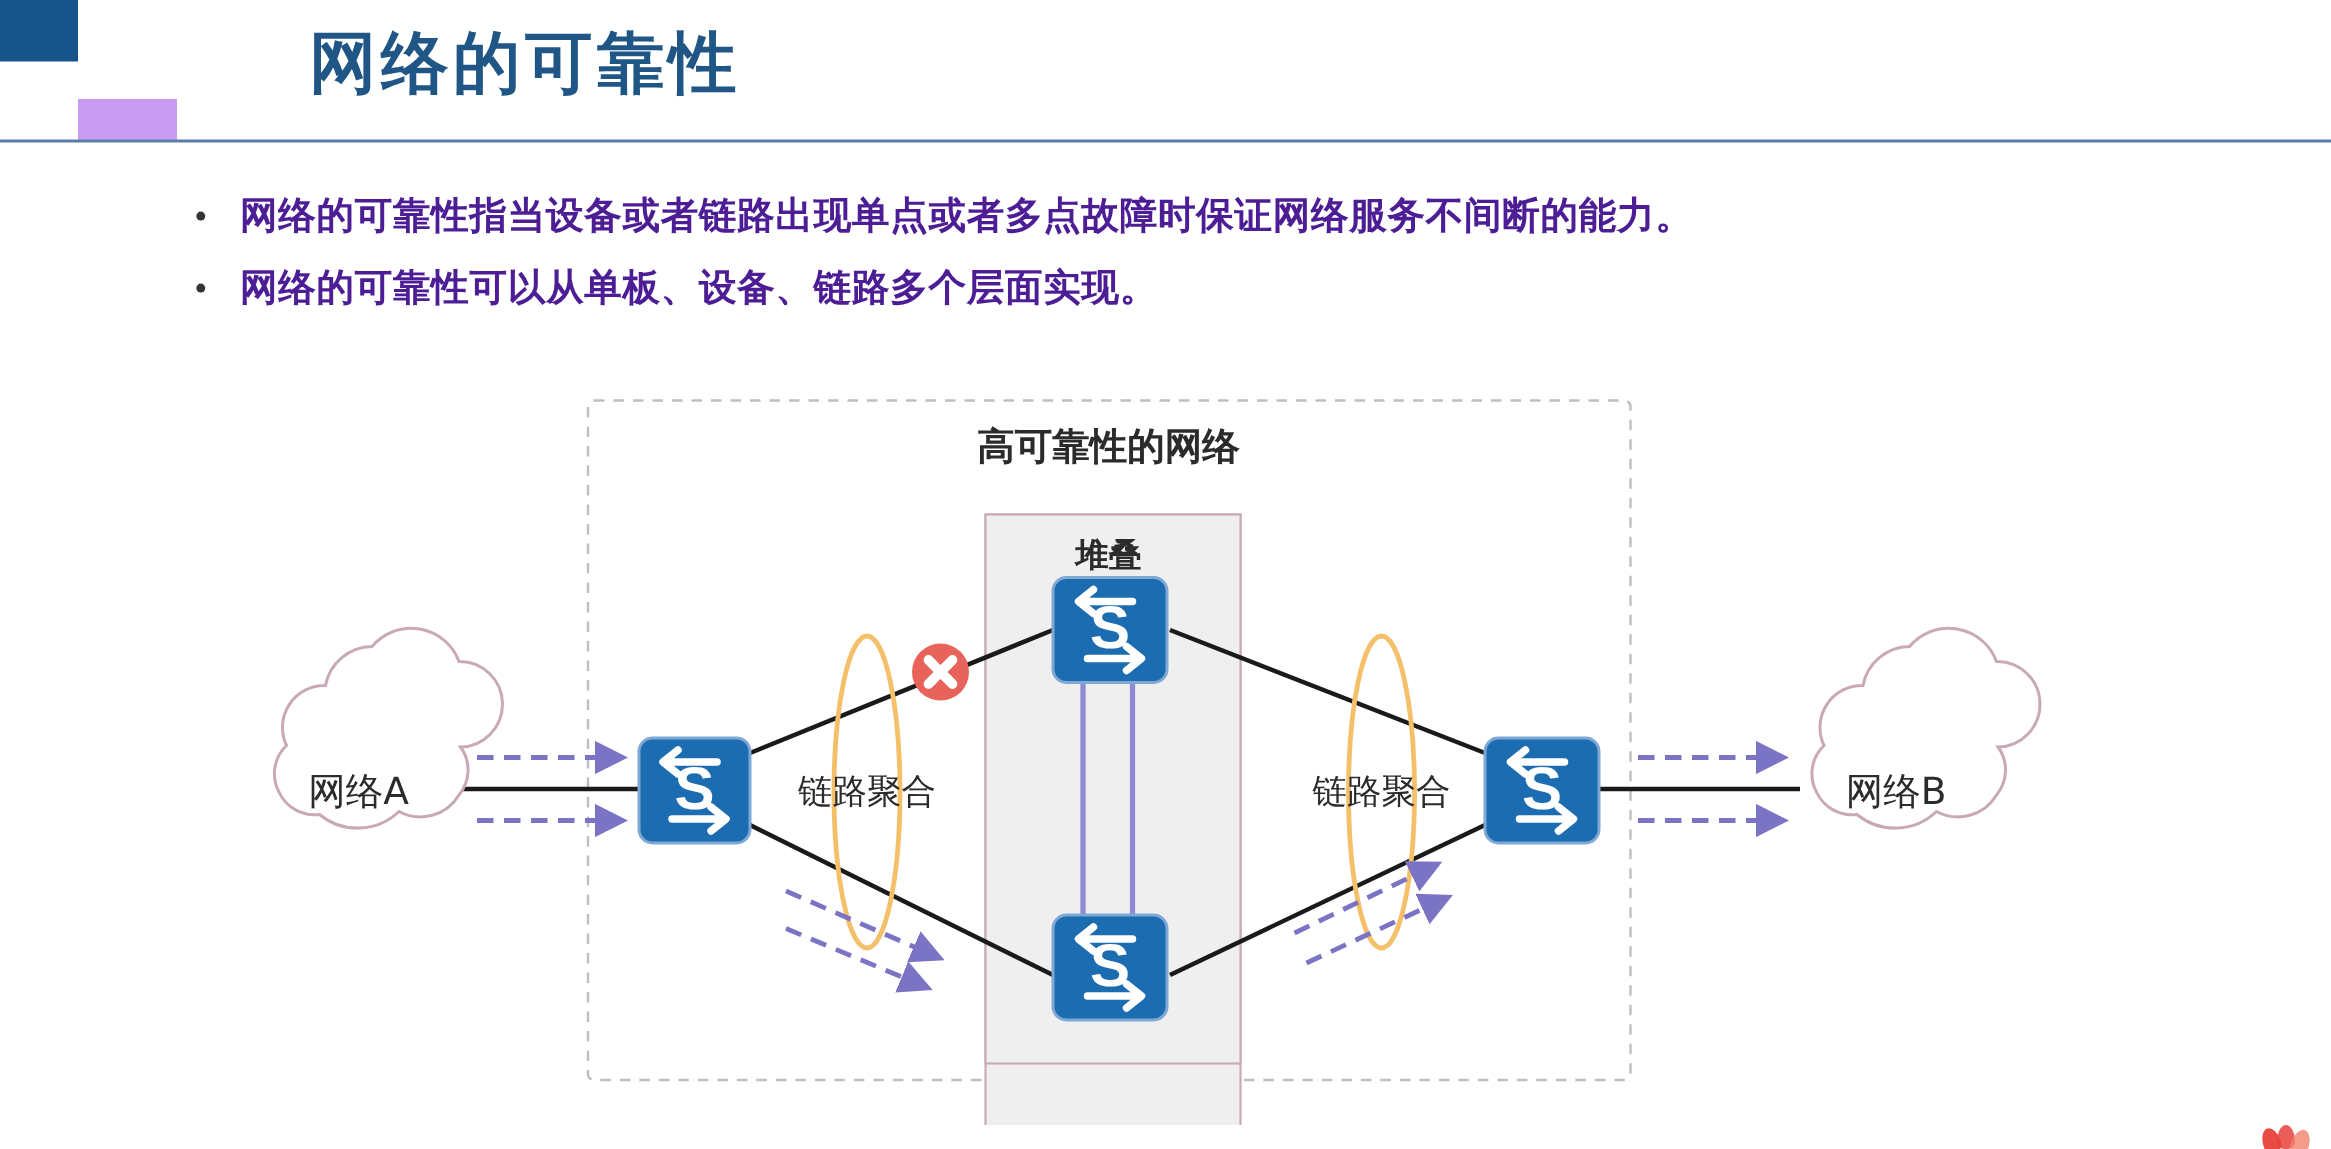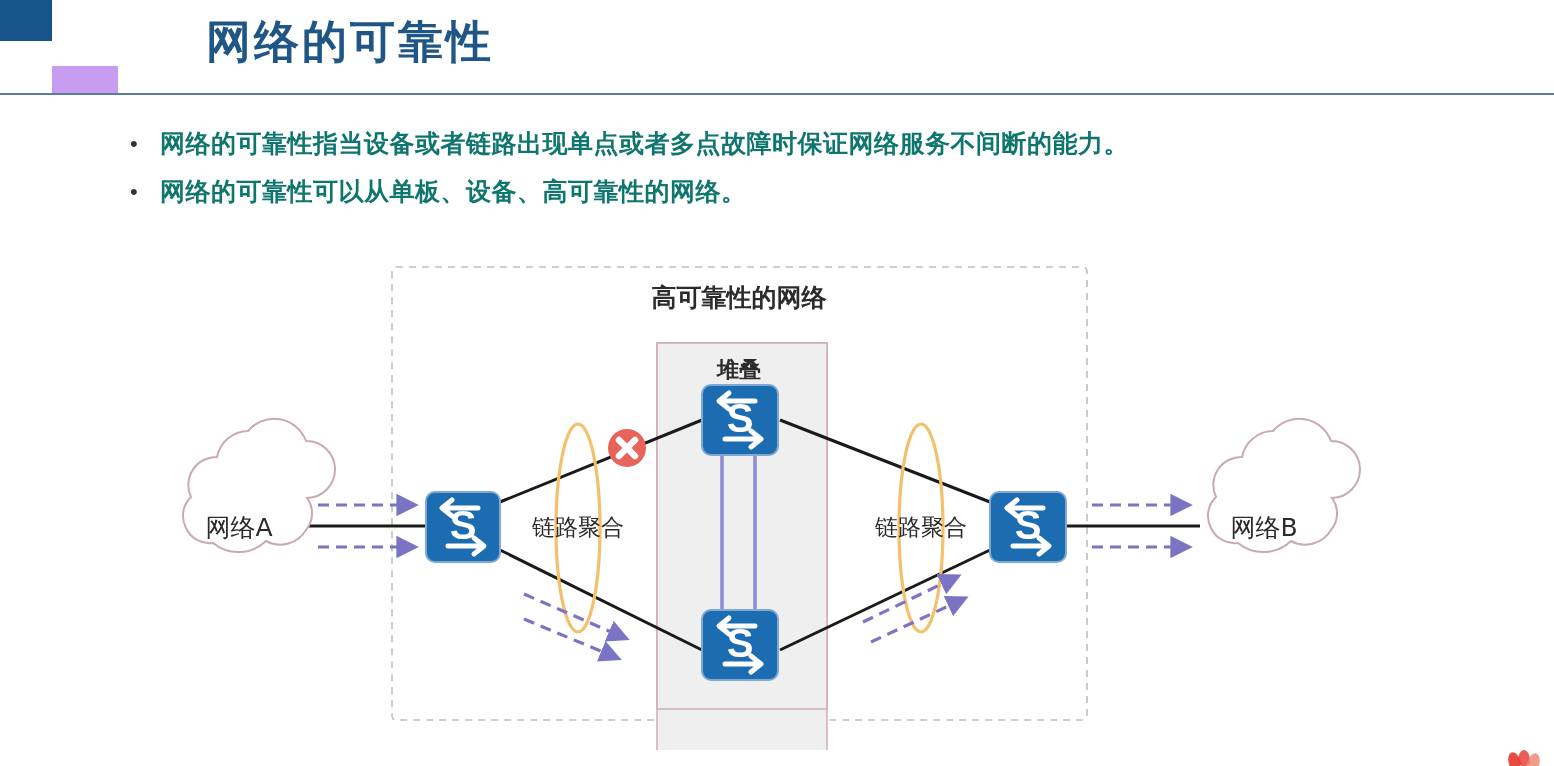--- a/index.html
+++ b/index.html
@@ -74,21 +74,21 @@
     flex: 0 0 30px;
     font-size: 22px;
     line-height: 34px;
     color: #333;
     text-align: left;
   }
   .bullet-text {
     font-size: 25px;
     line-height: 34px;
     font-weight: bold;
-    color: #0f766e;
+    color: #4c1d95;
     letter-spacing: 0.5px;
     font-family: "DejaVu Sans", "Liberation Sans", sans-serif;
   }
 
   
   #diagram {
     position: absolute;
     left: 0;
     top: 250px;
     width: 1372px;
@@ -140,21 +140,21 @@
   <div id="slide-title">网络的可靠性</div>
 </div>
 
 <div id="bullet-list">
   <div class="bullet-row">
     <div class="bullet-marker">•</div>
     <div class="bullet-text">网络的可靠性指当设备或者链路出现单点或者多点故障时保证网络服务不间断的能力。</div>
   </div>
   <div class="bullet-row">
     <div class="bullet-marker">•</div>
-    <div class="bullet-text">网络的可靠性可以从单板、设备、高可靠性的网络。</div>
+    <div class="bullet-text">网络的可靠性可以从单板、设备、链路多个层面实现。</div>
   </div>
 </div>
 
 <div id="diagram">
 <svg id="diagram-svg" width="1554" height="500" viewBox="0 0 1554 500" xmlns="http://www.w3.org/2000/svg">
 
   <defs>
     <marker id="arrowFlow" markerWidth="7" markerHeight="7" refX="3" refY="3.5" orient="auto">
       <path d="M0,0 L7,3.5 L0,7 Z" fill="#7b74c4"></path>
     </marker>

